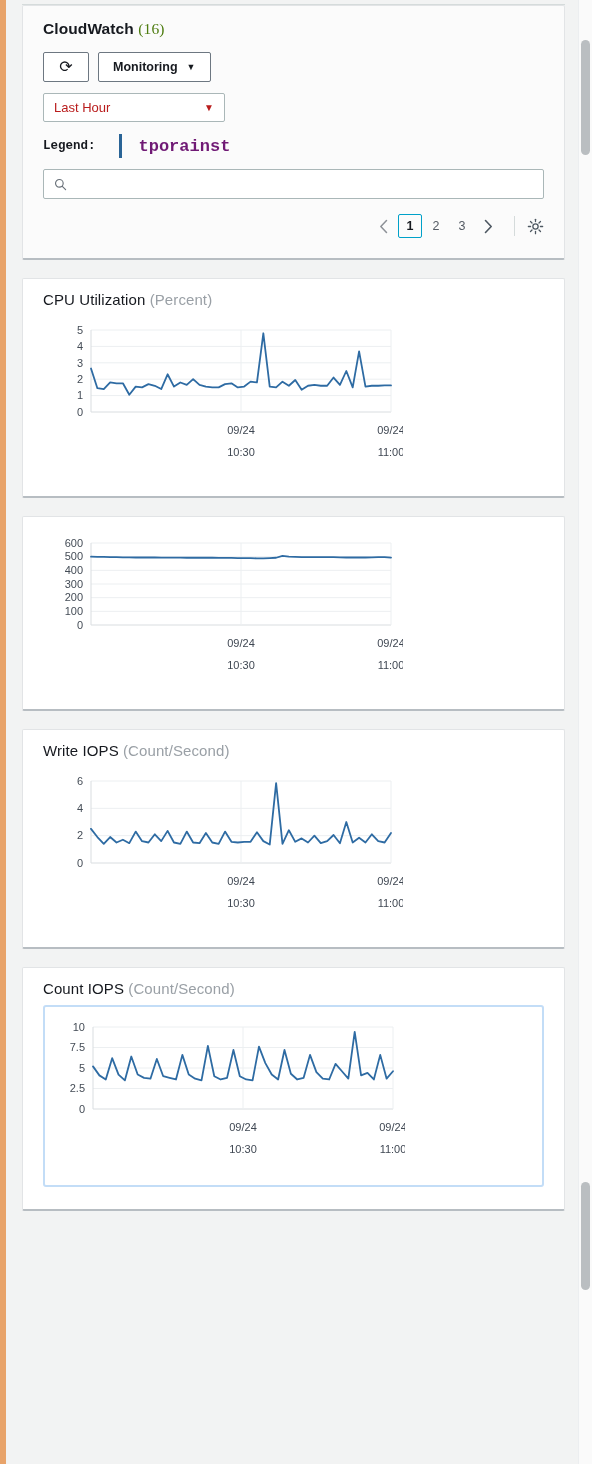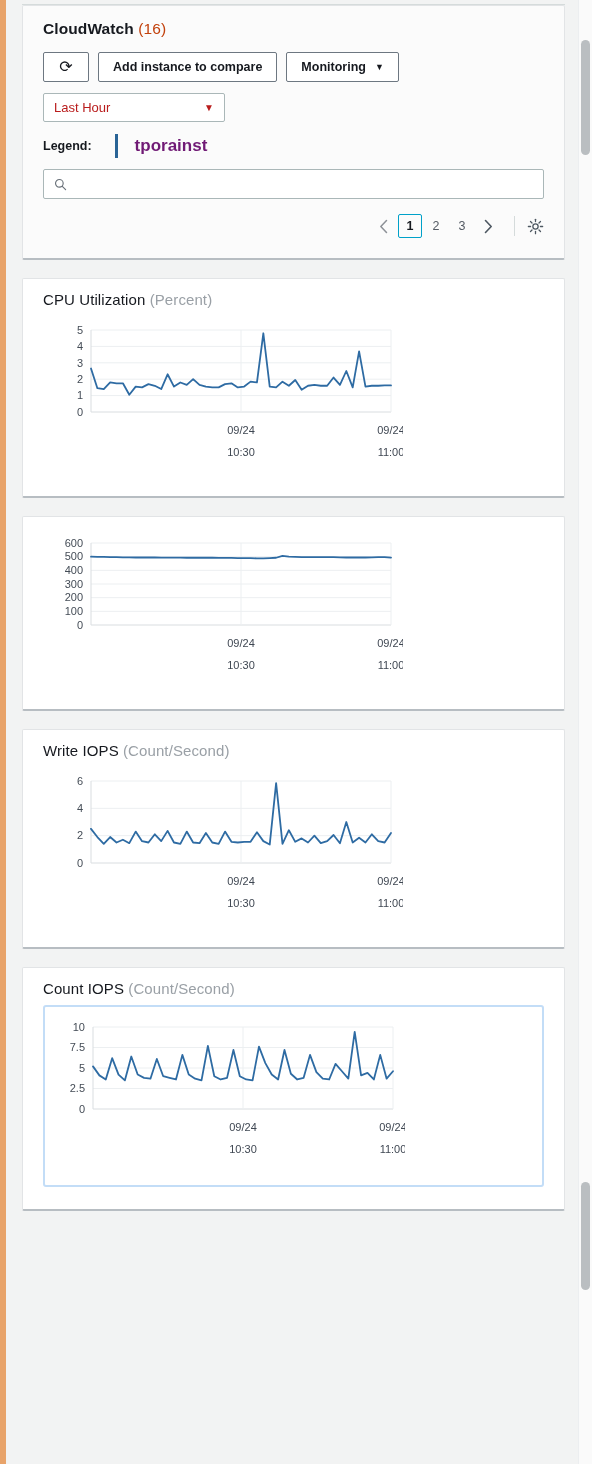--- a/index.html
+++ b/index.html
@@ -49,21 +49,21 @@
     border-radius: 2px;
     margin-bottom: 18px;
   }
 
   
   #header-card { padding: 14px 20px 18px 20px; background:#fbfbfb; }
   #section-title {
     font-size: 15.5px; color: #16191f; font-weight: bold; letter-spacing: .1px;
     margin-bottom: 14px;
   }
-  #section-title .count { color: #c2410c; font-weight: normal; }
+  #section-title .count { color: #4d7c0f; font-weight: normal; font-family: Liberation Serif, serif; }
 
   .btn-row { display: flex; gap: 9px; align-items: center; margin-bottom: 11px; }
   .btn {
     border: 1px solid #6d7781; background: #ffffff; border-radius: 2px;
     color: #16191f; font-size: 12.5px; font-weight: bold;
     height: 30px; display: flex; align-items: center; justify-content: center;
     padding: 0 14px; cursor: pointer; font-family: "Liberation Sans", sans-serif;
     white-space: nowrap;
   }
   #refresh-button { width: 46px; padding: 0; }
@@ -71,21 +71,21 @@
   .caret { font-size: 9px; margin-left: 9px; line-height: 1; }
 
   #time-range-select {
     border: 1px solid #aab7b8; background: #fff; border-radius: 2px;
     height: 29px; width: 182px; display: flex; align-items: center;
     padding: 0 10px; font-size: 13px; color: #b91c1c; cursor: pointer;
     justify-content: space-between; margin-bottom: 12px;
   }
   #time-range-select .caret { margin-left: 0; font-size: 10px; }
 
-  #legend-row { display: flex; align-items: center; height: 24px; margin-bottom: 11px; }
+  #legend-row { display: flex; align-items: center; height: 24px; margin-bottom: 11px; font-family: Liberation Mono, monospace; }
   #legend-label { font-size: 12.5px; font-weight: bold; color: #16191f; }
   #legend-swatch { width: 3px; height: 24px; background: #2a6496; margin: 0 17px 0 23px; }
   #legend-series { font-size: 17px; font-weight: bold; color: #701a75; }
 
   #search-box {
     border: 1px solid #aab7b8; border-radius: 2px; height: 30px;
     display: flex; align-items: center; padding: 0 10px; background: #fff;
     margin-bottom: 13px;
   }
   .mag { width: 13px; height: 13px; flex: none; }
@@ -139,23 +139,20 @@
   <div class="card" id="header-card">
 
     <div id="section-title">
       <span>CloudWatch</span>
       <span class="count">(16)</span>
     </div>
 
     <div class="btn-row">
       <div class="btn" id="refresh-button">
         <span class="refresh-glyph">⟳</span>
-      </div>
-      <div class="btn">
-        <span>Add instance to compare</span>
       </div>
       <div class="btn">
         <span>Monitoring</span>
         <span class="caret">▼</span>
       </div>
     </div>
 
     <div id="time-range-select">
       <span>Last Hour</span>
       <span class="caret">▼</span>

